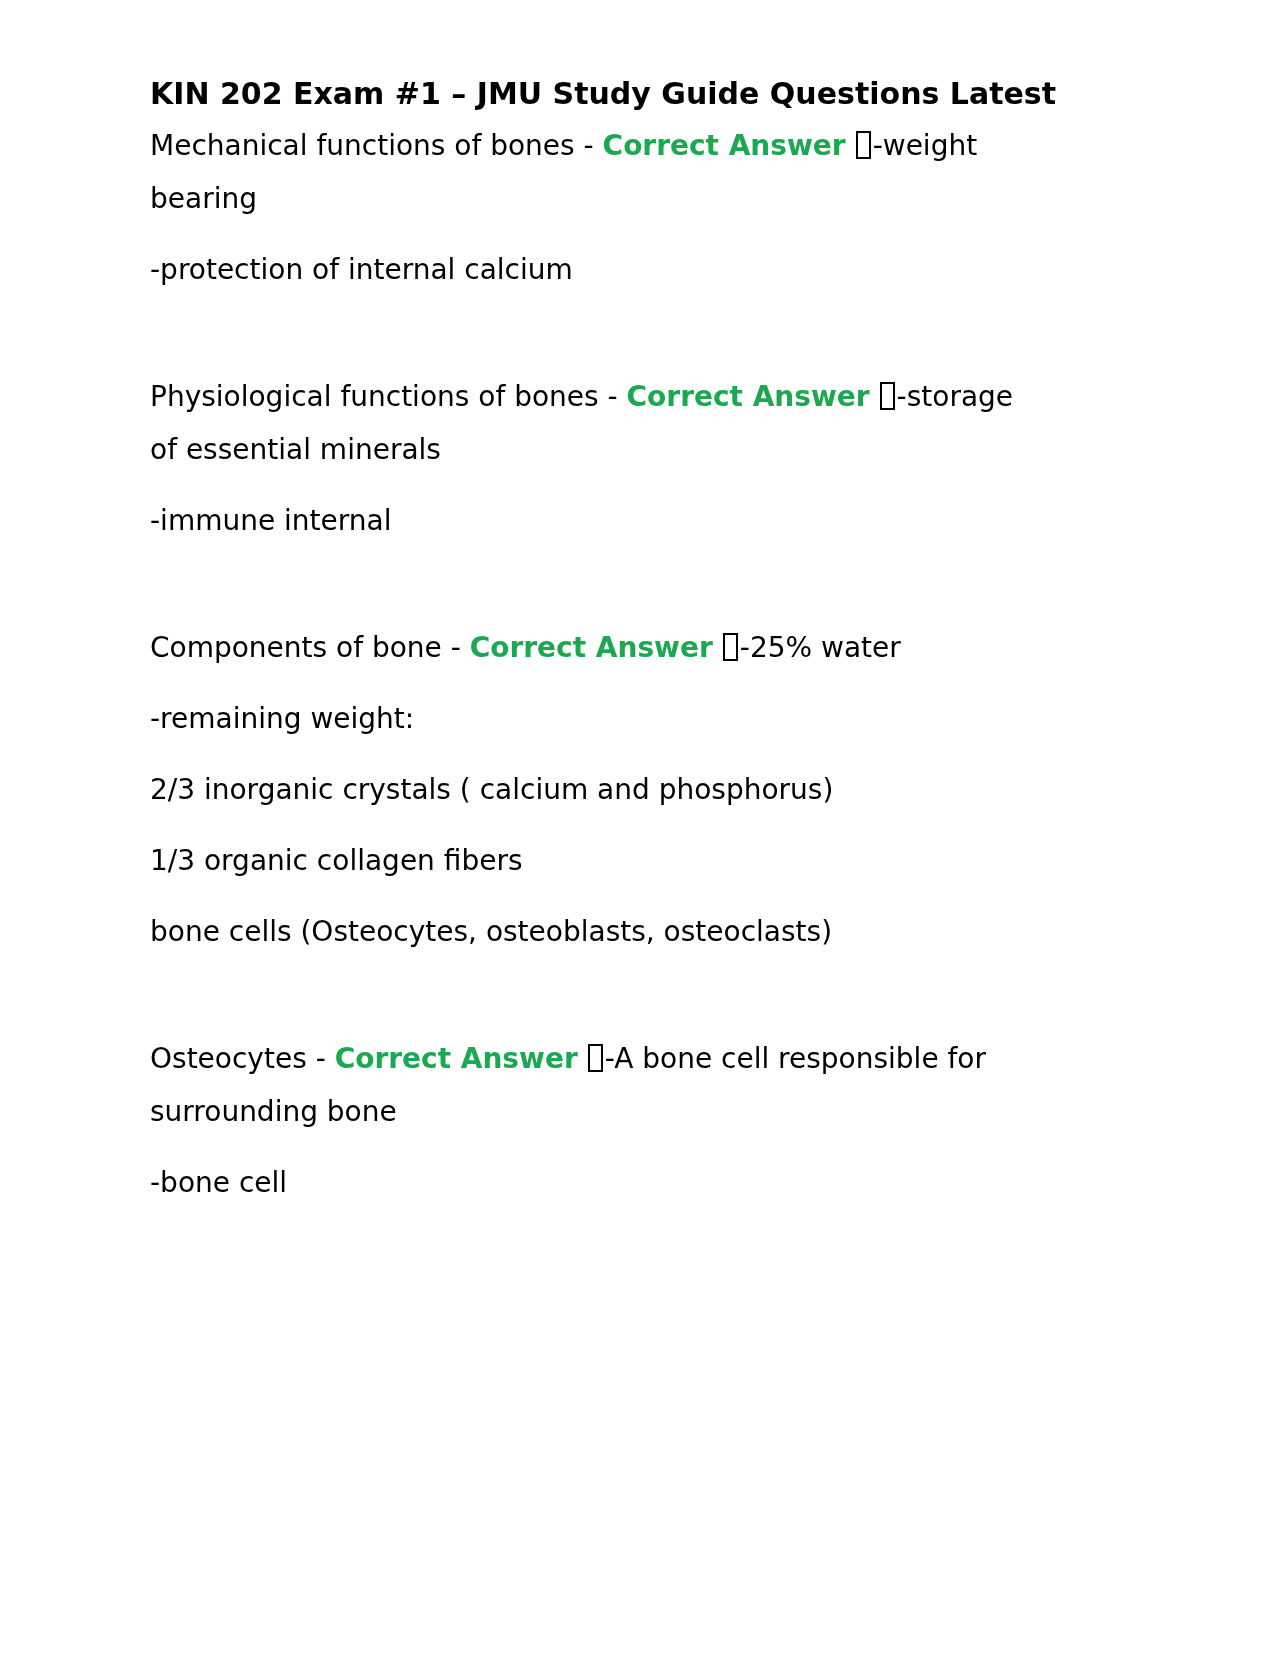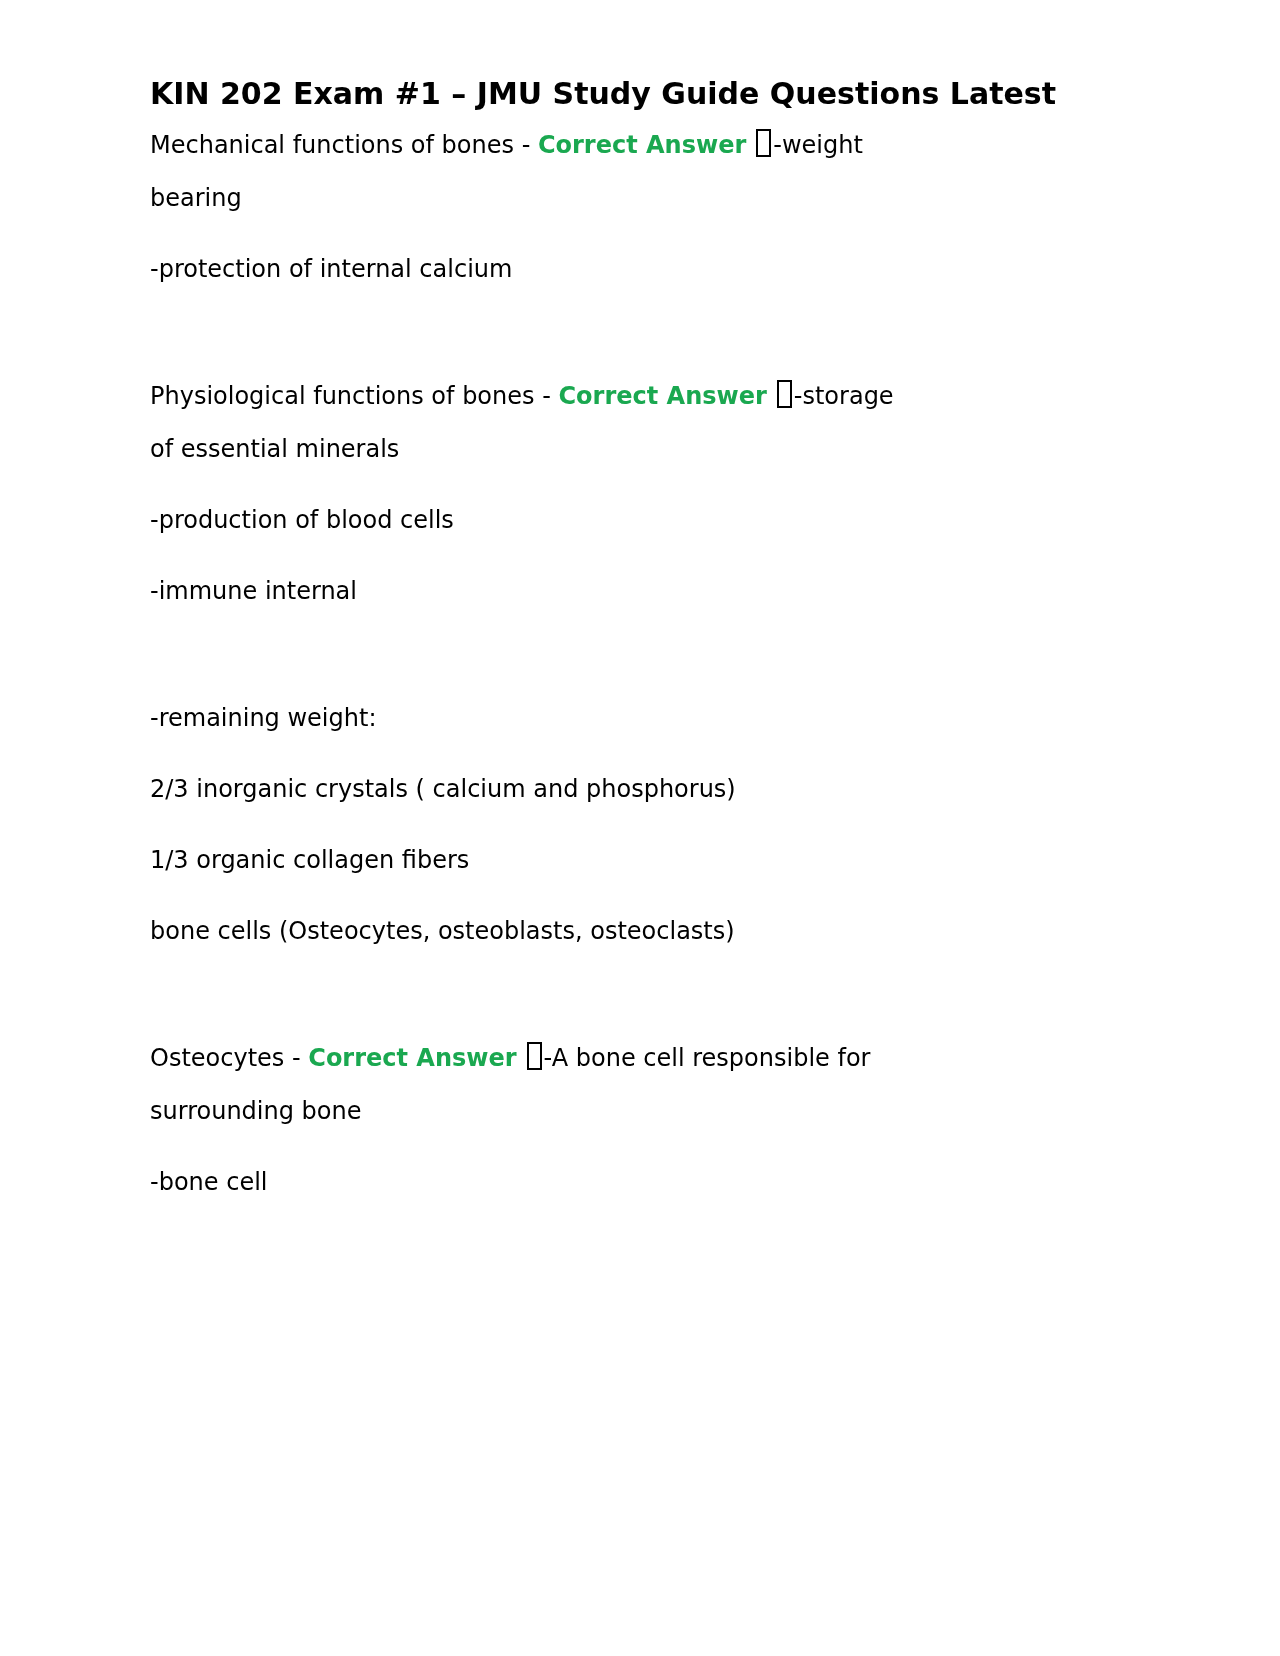--- a/index.html
+++ b/index.html
@@ -30,21 +30,21 @@
     color: #000000;
     letter-spacing: 0;
   }
   .qa-block {
     margin: 0 0 74px 0;
   }
   .para {
     margin: 0 0 18px 0;
   }
   .line {
-    font-size: 24px;
+    font-size: 28px;
     line-height: 53px;
     white-space: nowrap;
     color: #000000;
   }
   .ans {
     color: var(--accent, #1aa850);
     font-weight: bold;
   }
   .tofu {
     display: inline-block;
@@ -73,28 +73,28 @@
         <div class="line">-protection of internal calcium</div>
       </div>
   </section>
 
   <section class="qa-block">
     <div class="para">
       <div class="line"><span>Physiological functions of bones</span><span> - </span><span class="ans">Correct Answer</span><span class="tofu"></span><span>-storage</span></div>
       <div class="line">of essential minerals</div>
     </div>
     <div class="para">
-        <div class="line">-production of blood cells</div>
-      </div>
-    <div class="para">
         <div class="line">-immune internal</div>
       </div>
   </section>
 
   <section class="qa-block">
+    <div class="para">
+      <div class="line"><span>Components of bone</span><span> - </span><span class="ans">Correct Answer</span><span class="tofu"></span><span>-25% water</span></div>
+    </div>
     <div class="para">
         <div class="line">-remaining weight:</div>
       </div>
     <div class="para">
         <div class="line">2/3 inorganic crystals ( calcium and phosphorus)</div>
       </div>
     <div class="para">
         <div class="line">1/3 organic collagen fibers</div>
       </div>
     <div class="para">

